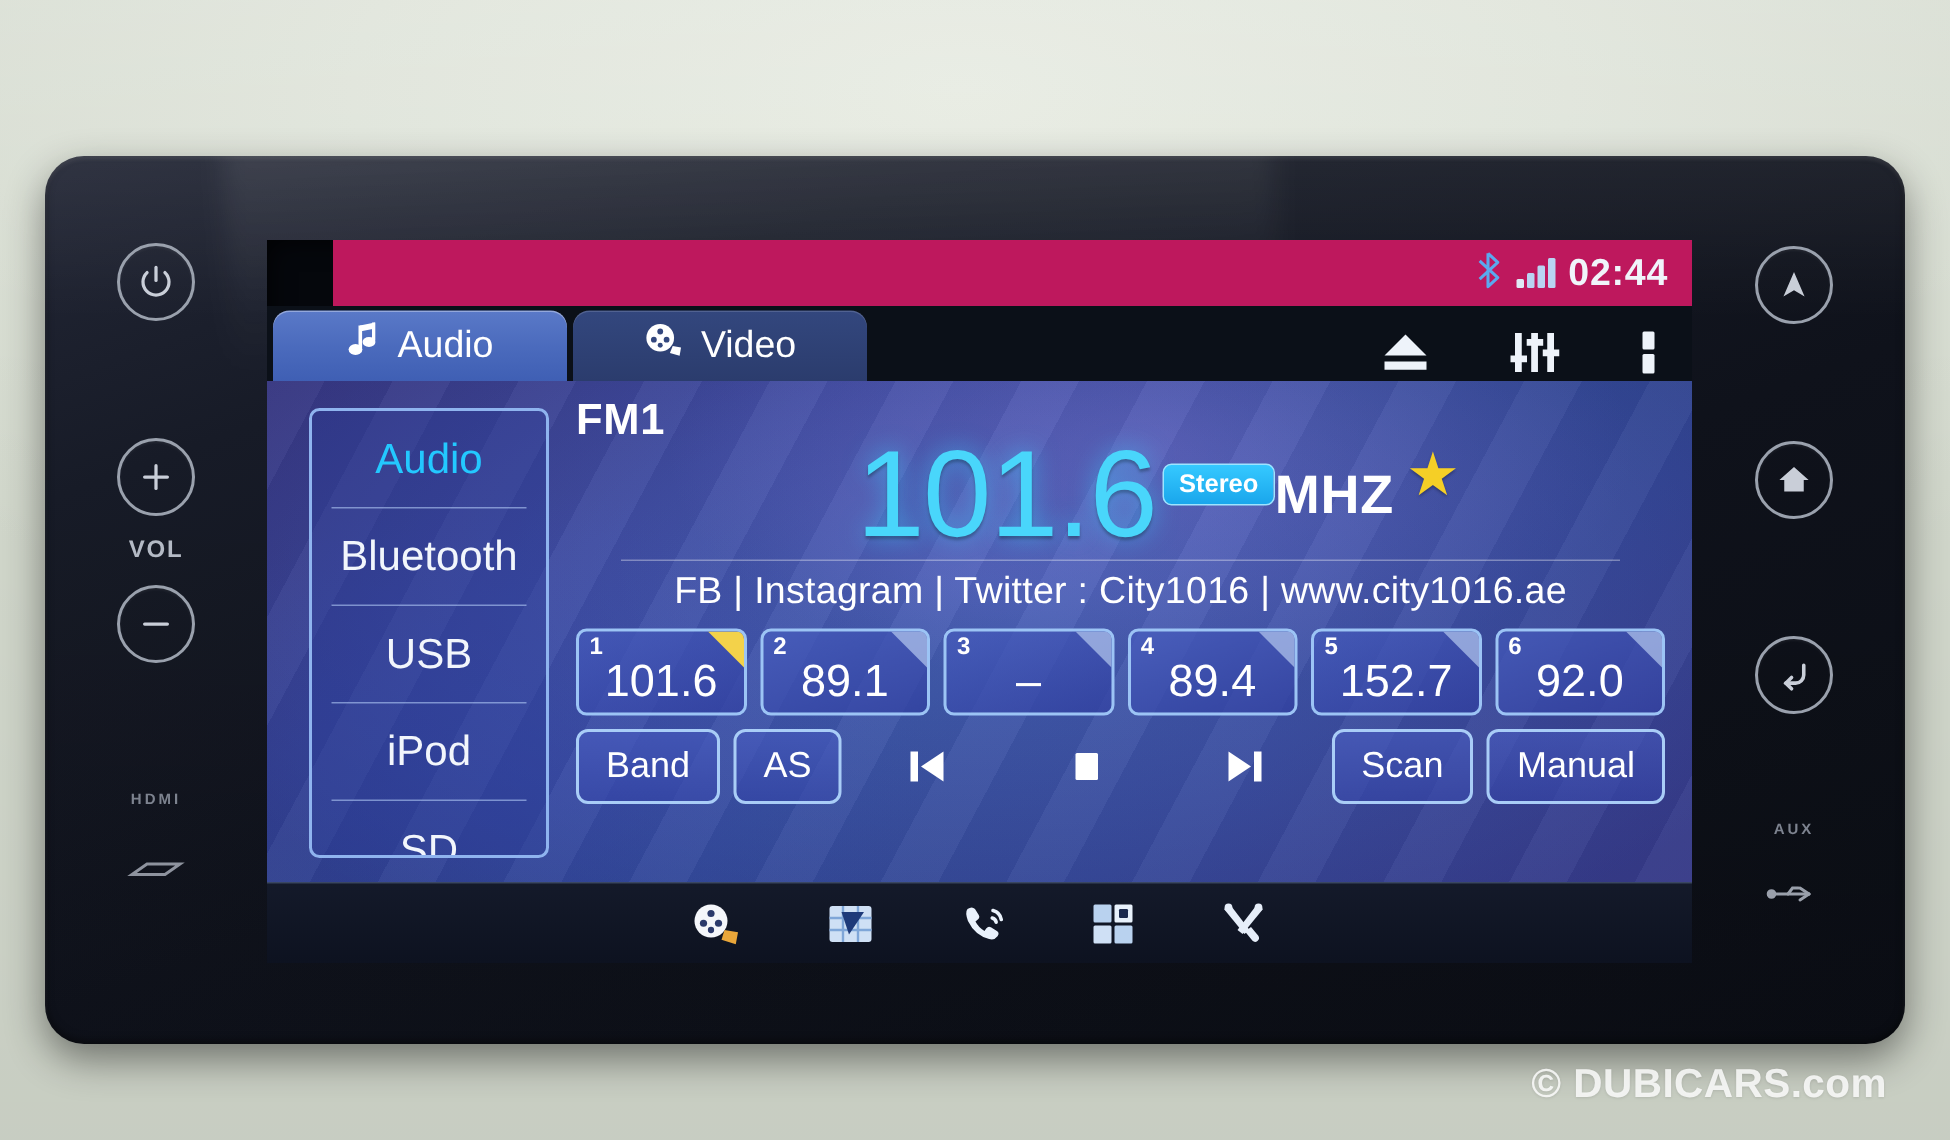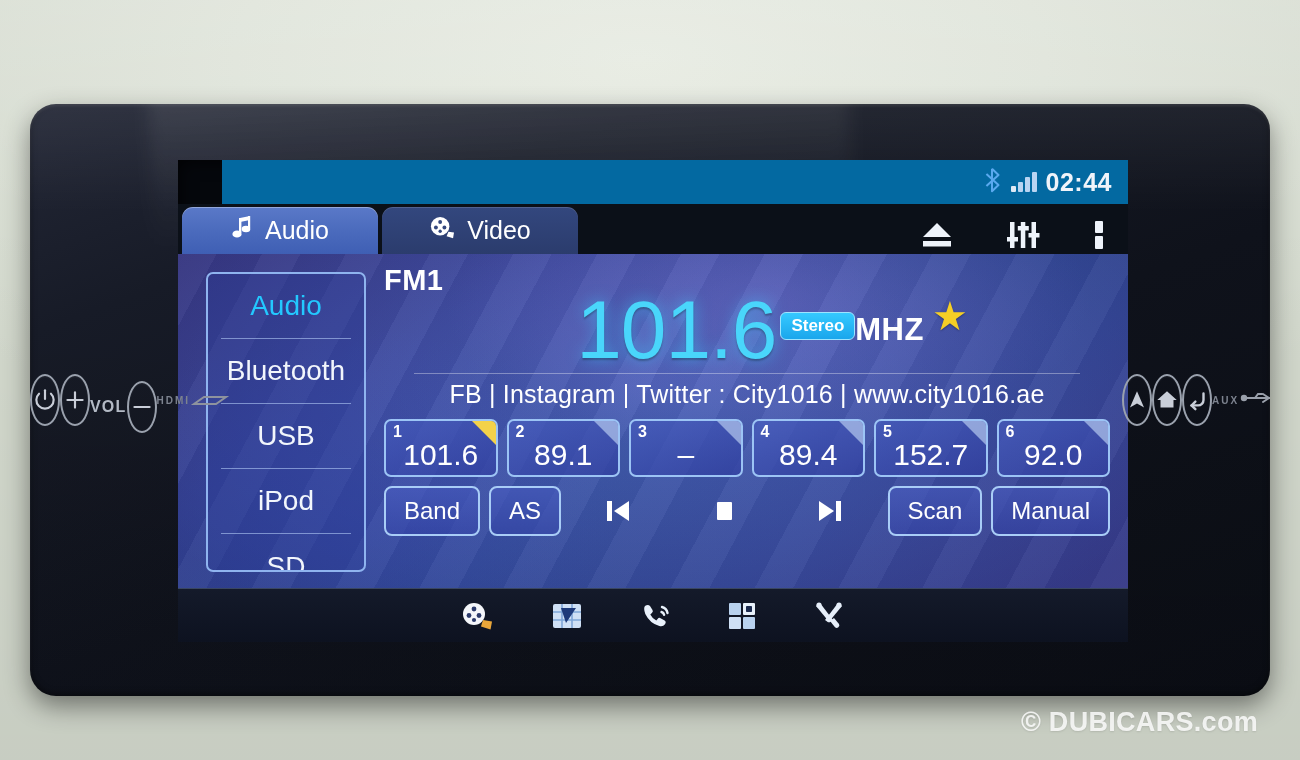--- a/index.html
+++ b/index.html
@@ -44,21 +44,21 @@
     background: linear-gradient(180deg, rgba(255,255,255,0.10), rgba(255,255,255,0));
     transform: rotate(-2.5deg);
     filter: blur(8px);
     pointer-events: none;
   }
 
   
   .bezel-col {
     position: absolute; top: 0; bottom: 0;
     width: 148px;
-    display: flex; flex-direction: row; align-items: center;
+    display: flex; flex-direction: column; align-items: center;
     color: #c7ccd6;
     z-index: 3;
   }
   #bezel-left  { left: 0; }
   #bezel-right { right: 0; }
 
   .hw-btn {
     width: 52px; height: 52px; border-radius: 50%;
     border: 2px solid #9aa1ad;
     display: flex; align-items: center; justify-content: center;
@@ -81,21 +81,21 @@
     background: #05070c;
     overflow: hidden;
     z-index: 2;
     box-shadow: inset 0 0 18px rgba(0,0,0,0.85);
   }
 
   
   #statusbar {
     position: relative;
     height: 44px;
-    background: #0369a1;
+    background: #be185d;
     display: flex; align-items: center; justify-content: flex-end;
     padding-right: 16px; gap: 9px;
     color: #eef2f8;
     margin-left: 44px;
   }
   #clock { font-size: 25px; font-weight: 700; letter-spacing: 0.5px; color: #f0f4fa; }
   .bars { display: flex; align-items: flex-end; gap: 2.5px; height: 20px; }
   .bars i { display: block; width: 4.5px; background: #b9d4f2; border-radius: 1px; }
   .bars i:nth-child(1){ height: 6px;  background:#dfe9f5; }
   .bars i:nth-child(2){ height: 10px; }
@@ -193,21 +193,21 @@
   }
   #freq-meta { display: flex; flex-direction: row; align-items: flex-start; margin-left: 4px; }
   #stereo-badge {
     display: inline-block;
     background: linear-gradient(180deg, #35c9ff 0%, #1aa6ec 100%);
     color: #ffffff; font-size: 17px; font-weight: 700;
     padding: 3px 10px; border-radius: 6px;
     border: 1px solid #9de4ff;
     margin-bottom: 2px;
   }
-  #freq-unit { font-size: 31px; color: #ffffff; font-weight: 600; letter-spacing: 0.5px; }
+  #freq-unit { font-size: 36px; color: #ffffff; font-weight: 600; letter-spacing: 0.5px; }
   #fav-star { font-size: 40px; color: #f5cf26; margin-left: 8px; align-self: flex-start; margin-top: 4px;
               text-shadow: 0 1px 2px rgba(0,0,0,0.3); }
 
   #rds-sep { height: 1px; background: rgba(255,255,255,0.35); margin: 2px 30px 6px 30px; }
   #rds-text {
     text-align: center; color: #ffffff; font-size: 25px; font-weight: 500;
     letter-spacing: 0.2px;
   }
 
   

